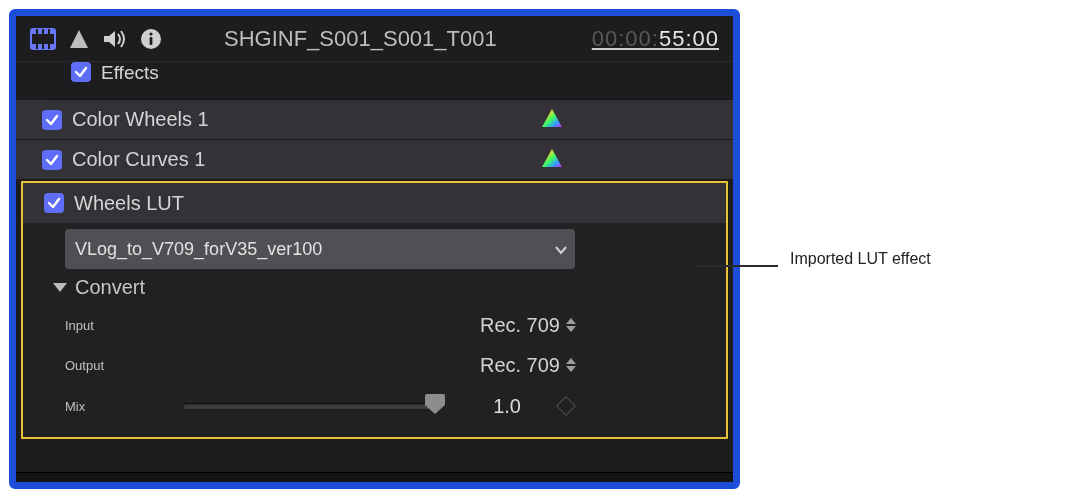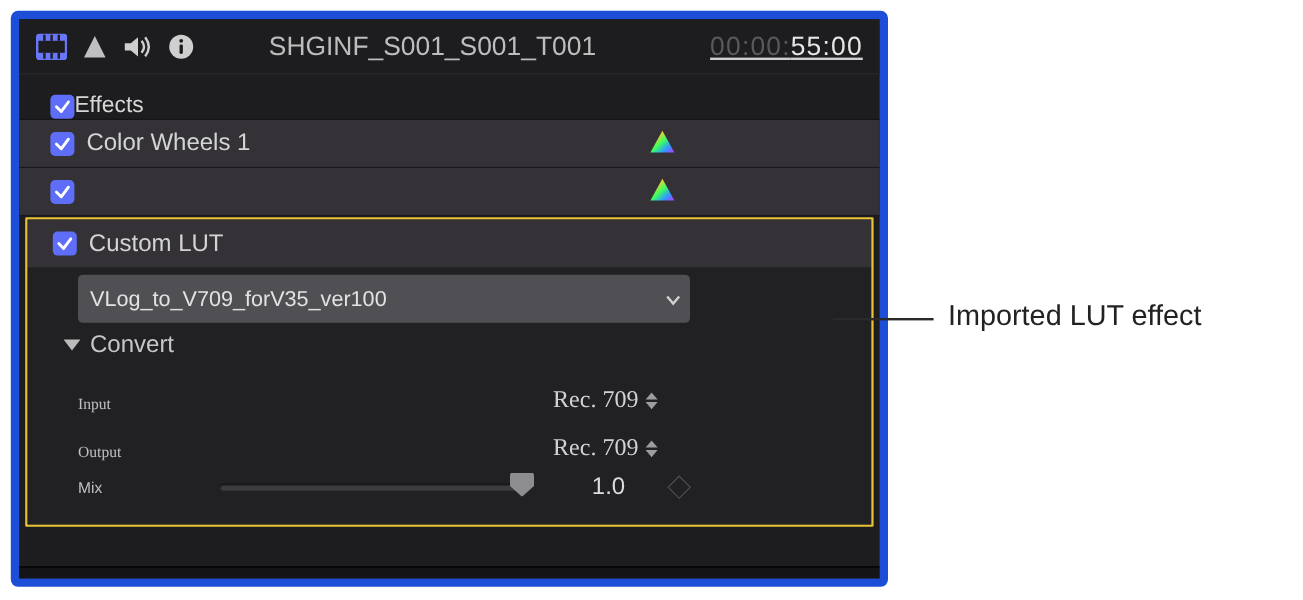--- a/index.html
+++ b/index.html
@@ -48,24 +48,26 @@
     font-size: 22px;
     letter-spacing: 1px;
     text-decoration: underline;
   }
   .timecode .dim { color: #59595b; }
   .timecode .on { color: #e6e6e6; }
 
   
   .section-header {
     display: flex;
-    align-items: flex-end;
+    align-items: flex-start;
     height: 38px;
     padding: 0 14px 0 26px;
+    gap: 10px;
     border-bottom: 1px solid #151416;
+    margin-left: 29px;
   }
   .section-header .lbl { font-size: 19px; color: #d6d6d7; }
 
   
   .effect-row {
     display: flex;
     align-items: center;
     height: 40px;
     padding: 0 20px 0 26px;
     gap: 10px;
@@ -146,25 +148,24 @@
   }
   .stepper .up, .stepper .dn {
     width:0;height:0;
     border-left:5px solid transparent;
     border-right:5px solid transparent;
   }
   .stepper .up { border-bottom:6px solid #9d9d9f; }
   .stepper .dn { border-top:6px solid #9d9d9f; }
 
   .io-row {
-    display:flex; align-items:flex-end;
+    display:flex; align-items:center;
     height: 40px;
     padding-left: 42px;
-    padding-right: 78px;
-    font-family: Liberation Serif, serif;
+    padding-right: 50px;
   }
   .io-row .param-label { width: 130px; }
   .io-row .val-popup { margin-left: auto; margin-right: 100px; }
 
   .mix-row {
     display:flex; align-items:center;
     height: 42px;
     padding-left: 42px;
     padding-right: 20px;
     gap: 8px;
@@ -202,21 +203,21 @@
   
   .callout-line {
     position: absolute;
     left: 694px; top: 265px;
     width: 84px; height: 2px;
     background: #2a2a2a;
   }
   .callout-text {
     position: absolute;
     left: 790px; top: 250px;
-    font-size: 24px;
+    font-size: 16px;
     color: #222;
   }
 
   
   .rainbow-tri {
     width: 22px; height: 20px;
   }
 </style>
 </head>
 <body>
@@ -294,35 +295,36 @@
         </svg>
       </span>
     </div>
 
     <div class="effect-row">
       <span class="chk">
         <svg width="14" height="14" viewBox="0 0 14 14">
             <polyline points="2,7 6,11 12,3" fill="none" stroke="#fff" stroke-width="2.4" stroke-linecap="round" stroke-linejoin="round"></polyline>
           </svg>
       </span>
+      <span class="lbl">Color Curves 1</span>
       <span class="effect-icon">
         <svg class="rainbow-tri" viewBox="0 0 22 20">
           <polygon points="11,1 21,19 1,19" fill="url(#g1)"></polygon>
         </svg>
       </span>
     </div>
 
     <div class="custom-lut-block">
       <div class="effect-row" style="border-bottom:none;">
         <span class="chk">
           <svg width="14" height="14" viewBox="0 0 14 14">
               <polyline points="2,7 6,11 12,3" fill="none" stroke="#fff" stroke-width="2.4" stroke-linecap="round" stroke-linejoin="round"></polyline>
             </svg>
         </span>
-        <span class="lbl">Custom LUT</span>
+        <span class="lbl">Wheels LUT</span>
       </div>
 
       <div class="param-area">
         <div class="param-row">
           <div class="lut-select">
             <span>VLog_to_V709_forV35_ver100</span>
             <span>
               <svg width="12" height="10" viewBox="0 0 12 10">
                   <polyline points="1,2 6,8 11,2" fill="none" stroke="#d0d0d1" stroke-width="2"></polyline>
                 </svg>

